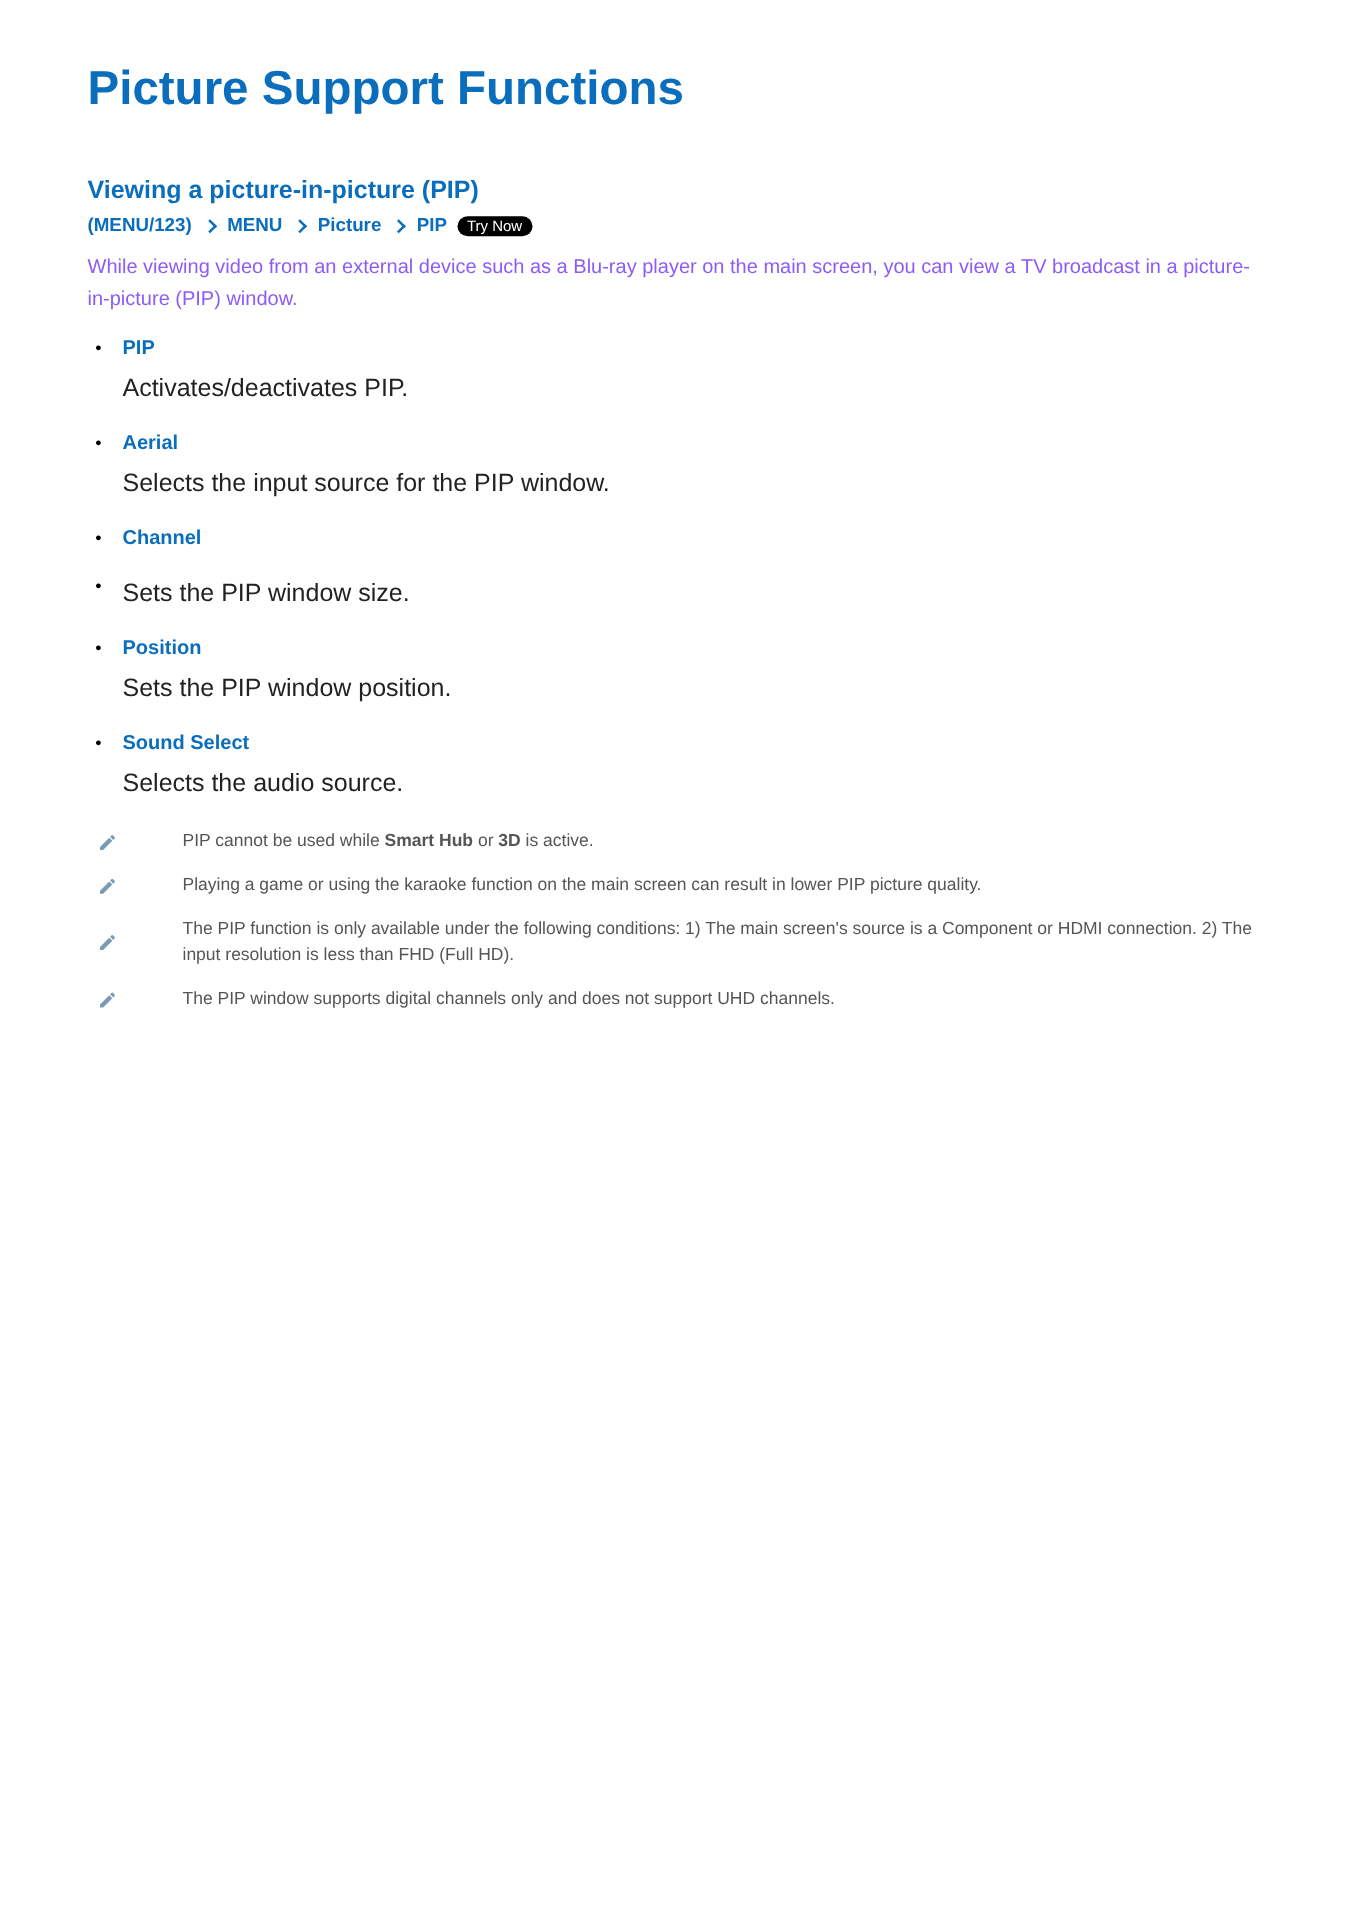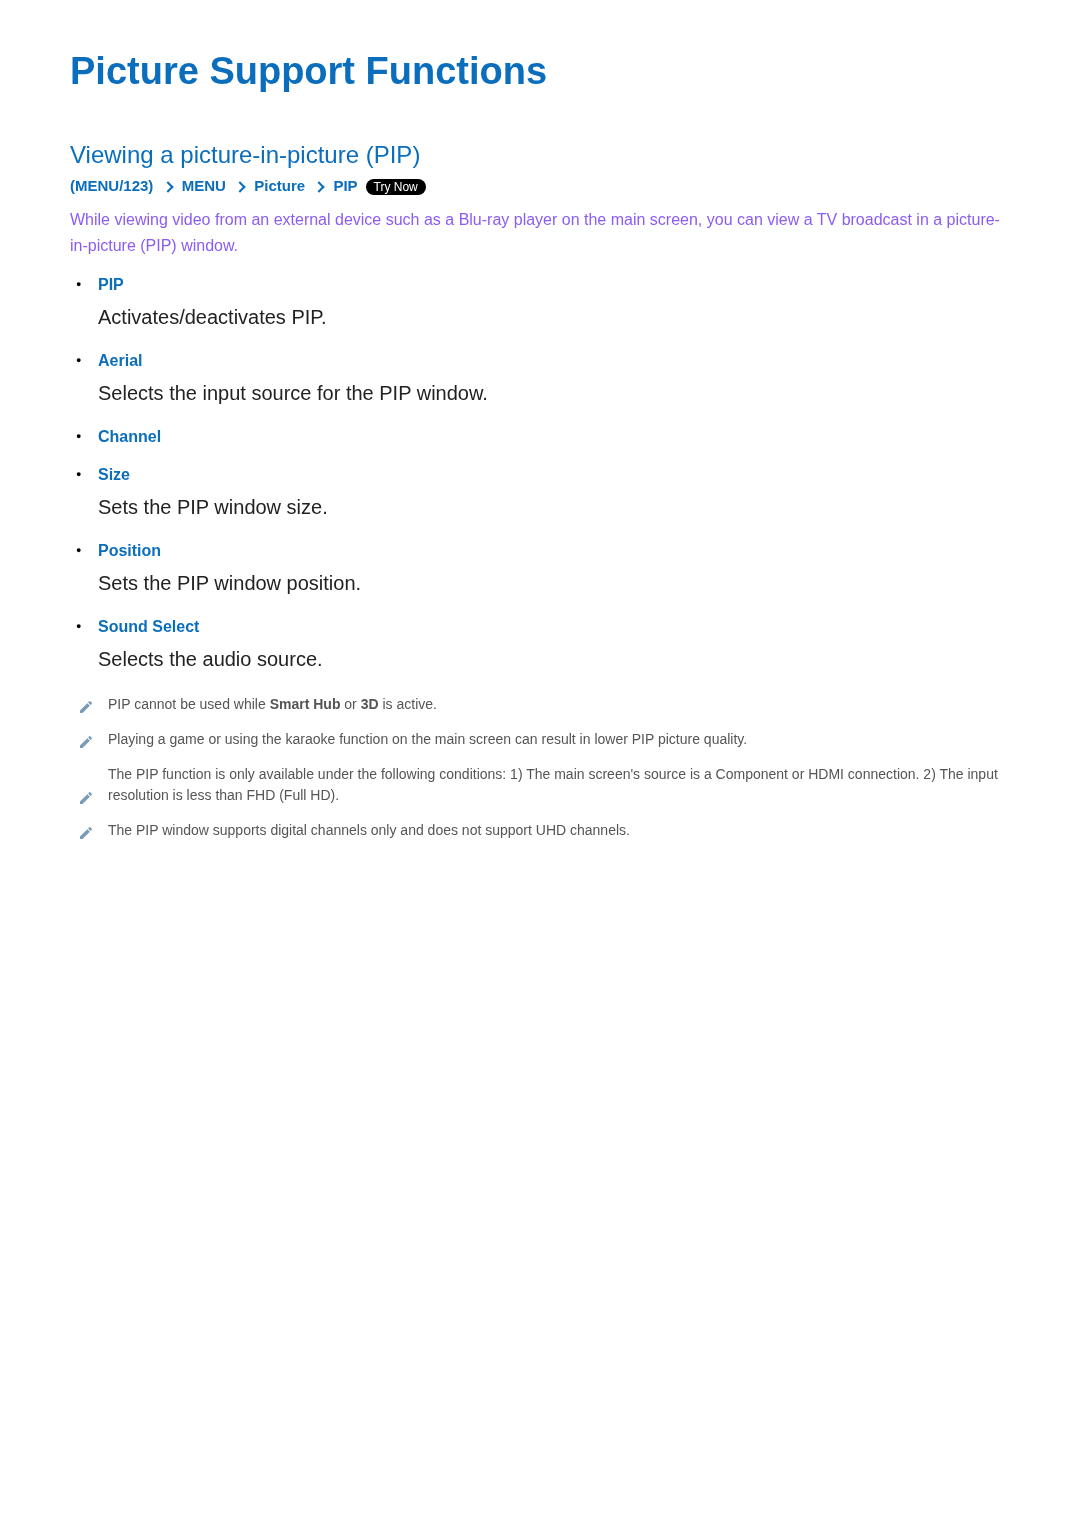--- a/index.html
+++ b/index.html
@@ -10,22 +10,22 @@
     padding: 50px 70px;
     color: #000;
   }
   .page-title {
     font-size: 38px;
     font-weight: bold;
     color: #0a6ebd;
     margin-bottom: 48px;
   }
   .section-title {
-    font-size: 24px;
-    font-weight: normal;
+    font-size: 20px;
+    font-weight: bold;
     color: #0a6ebd;
     margin-bottom: 8px;
   }
   .breadcrumb {
     font-size: 15px;
     font-weight: bold;
     color: #0a6ebd;
     margin-bottom: 12px;
   }
   .breadcrumb .paren { color: #0a6ebd; }
@@ -72,22 +72,23 @@
     font-size: 20px;
     color: #222;
     line-height: 1.5;
   }
   .notes {
     margin-top: 20px;
     padding-left: 8px;
   }
   .note {
     display: flex;
-    align-items: flex-end;
+    align-items: center;
     margin-bottom: 14px;
+    gap: 38px;
   }
   .note-icon {
     width: 16px;
     height: 16px;
     flex-shrink: 0;
     margin-right: 14px;
     margin-top: 2px;
   }
   .note-text {
     font-size: 14px;
@@ -133,21 +134,20 @@
     <div class="item-desc">Activates/deactivates PIP.</div>
   </li>
   <li>
     <div class="item-title">Aerial</div>
     <div class="item-desc">Selects the input source for the PIP window.</div>
   </li>
   <li>
     <div class="item-title">Channel</div>
   </li>
   <li>
-    <div class="item-title">Size</div>
     <div class="item-desc">Sets the PIP window size.</div>
   </li>
   <li>
     <div class="item-title">Position</div>
     <div class="item-desc">Sets the PIP window position.</div>
   </li>
   <li>
     <div class="item-title">Sound Select</div>
     <div class="item-desc">Selects the audio source.</div>
   </li>

